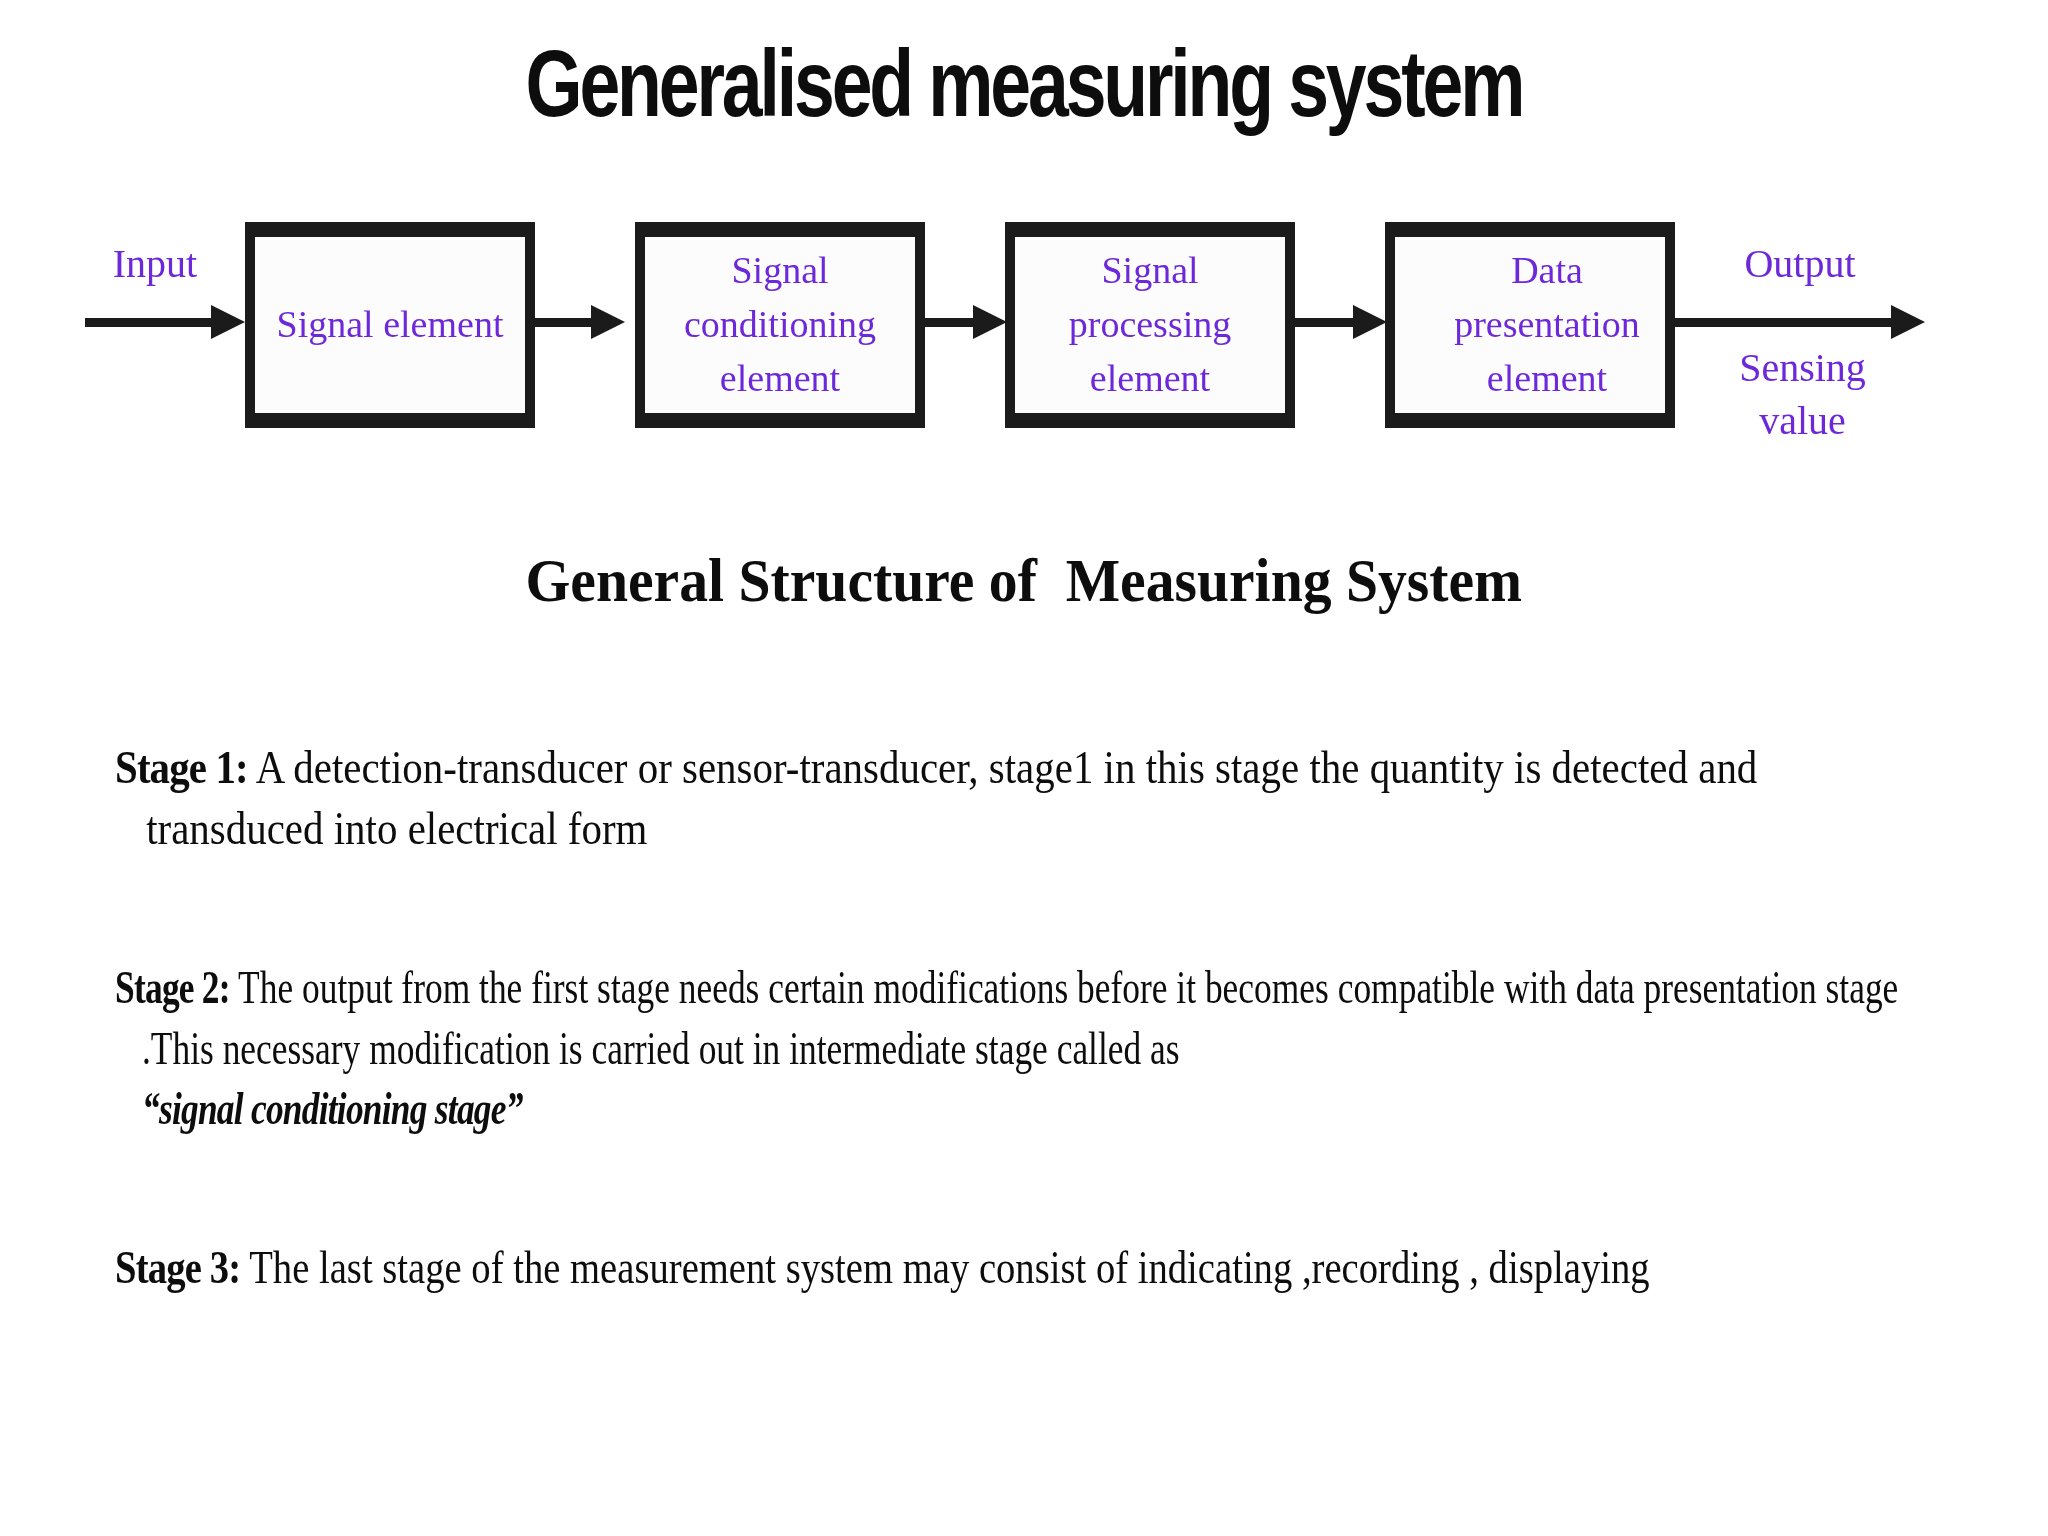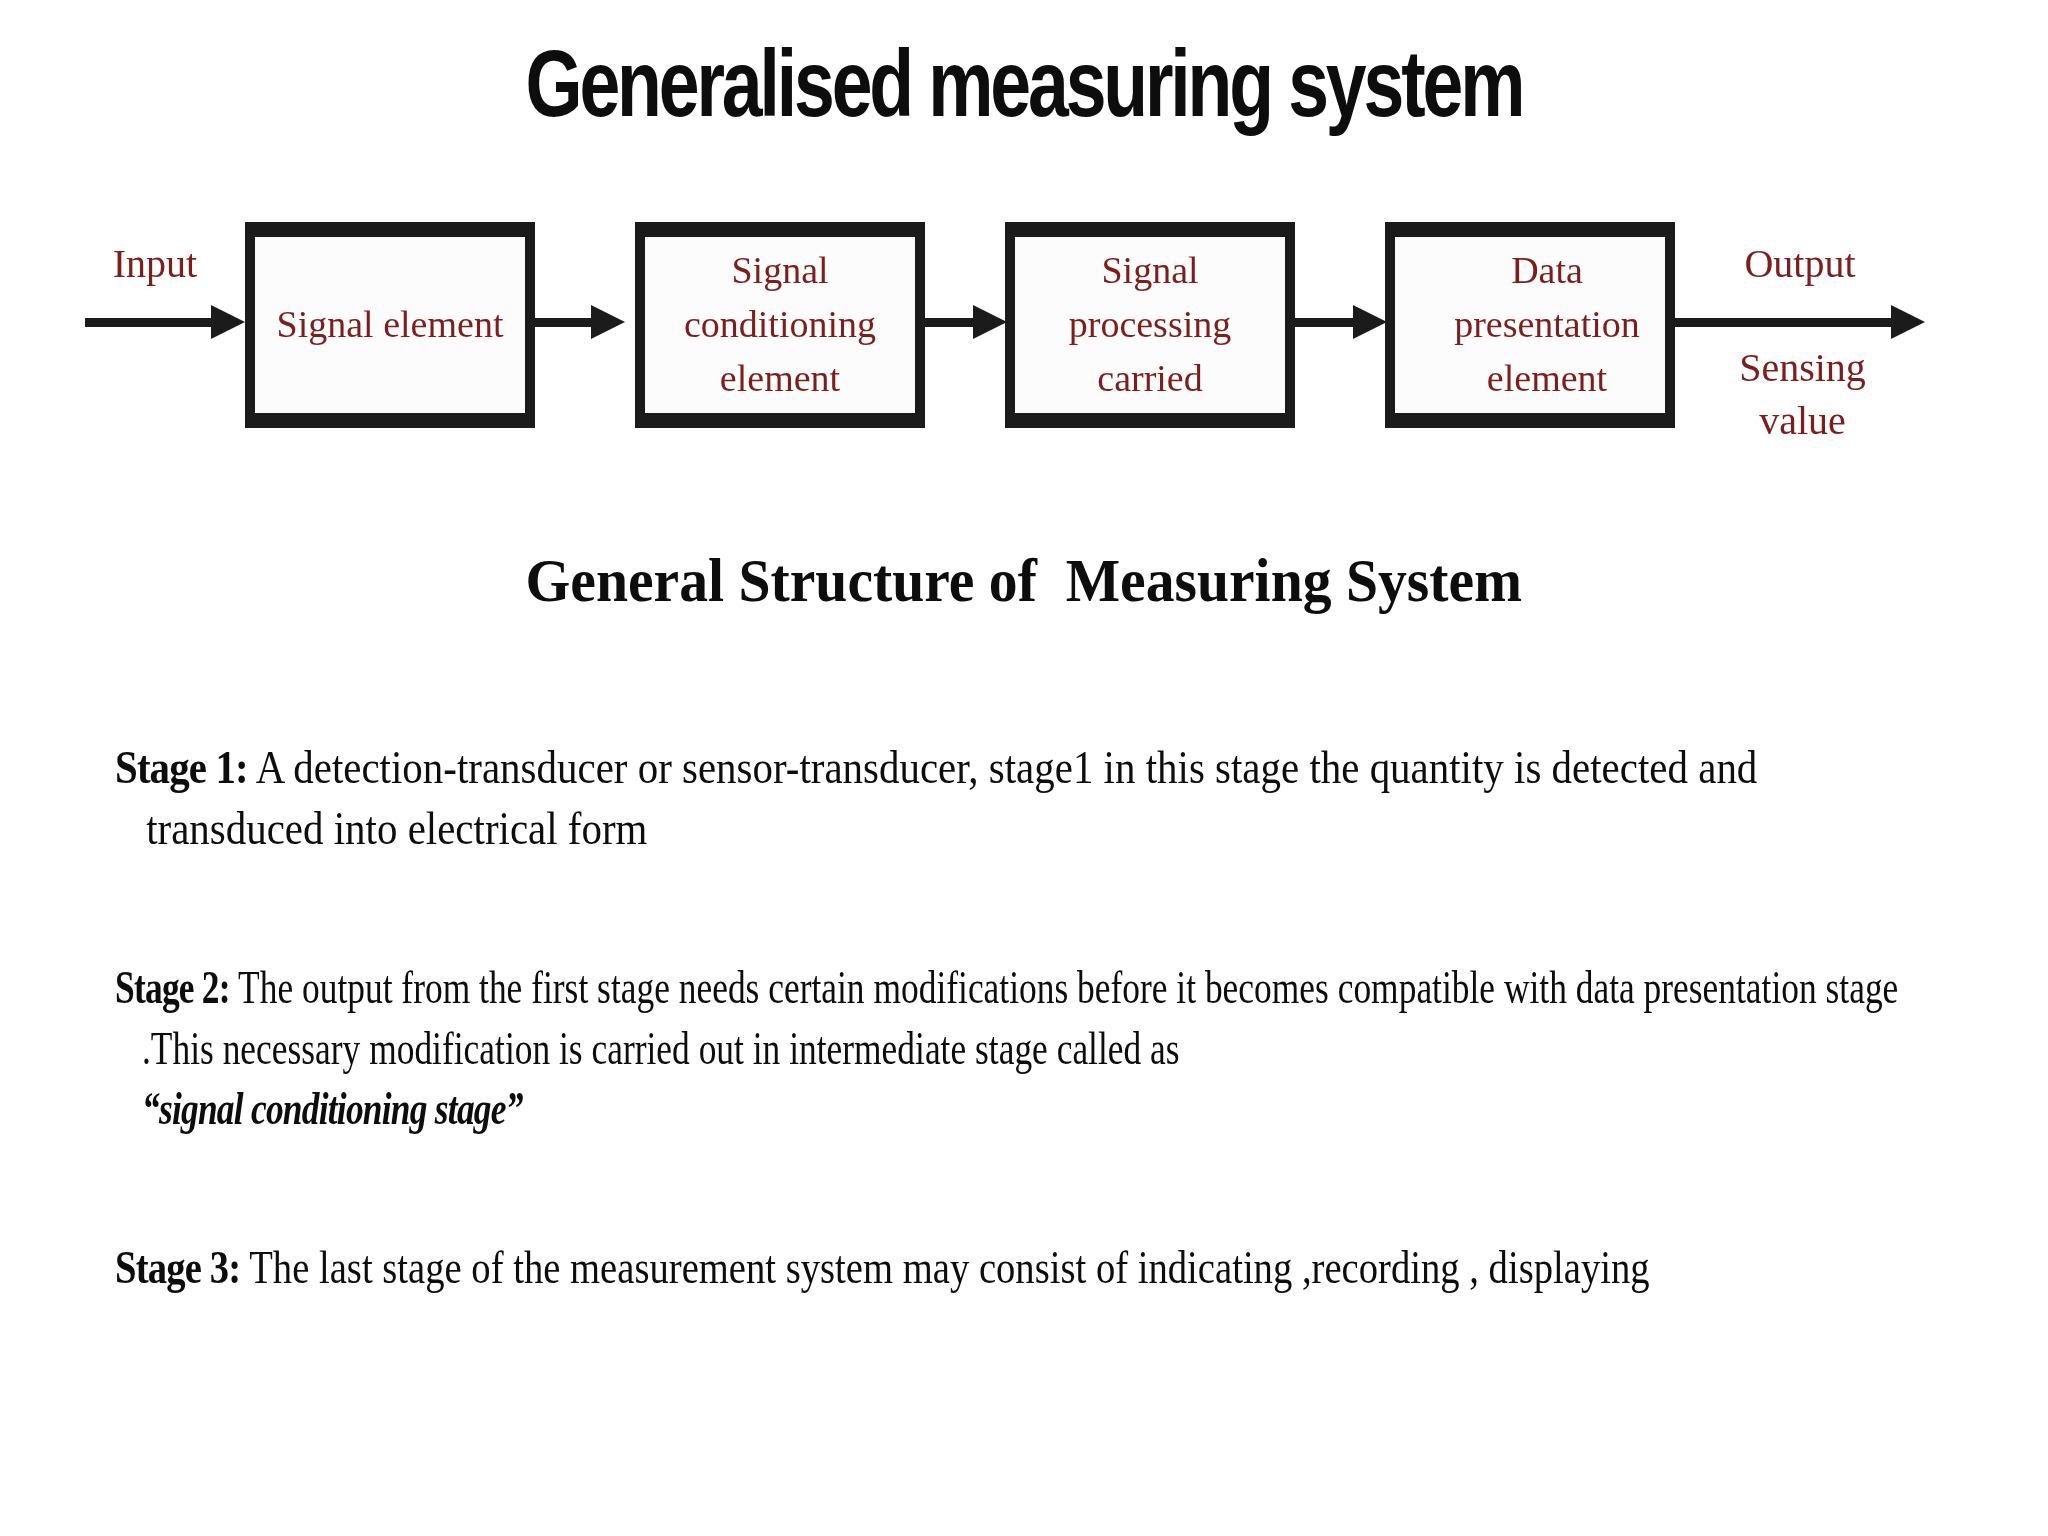--- a/index.html
+++ b/index.html
@@ -23,21 +23,21 @@
     font-size:94px;
     letter-spacing:-4px;
     transform:scaleX(0.78);
     transform-origin:center top;
     color:#0d0d0d;
     white-space:pre;
   }
   
   .diagram{
     position:absolute;left:0;top:160px;width:2048px;height:310px;
-    color:#7f1d1d;
+    color:#6d28d9;
   }
   .dbox{
     position:absolute;top:62px;width:290px;height:206px;
     box-sizing:border-box;
     border:10px solid #1b1b1b;
     border-top-width:15px;border-bottom-width:15px;
     background:#fcfcfc;
     display:flex;align-items:center;justify-content:center;
     text-align:center;
     font-size:38px;line-height:1.42;
@@ -124,21 +124,21 @@
       <div class="ahead" style="left:591px;"></div>
     </div>
 
     <div class="dbox box2">Signal conditioning element</div>
 
     <div>
       <div class="shaft" style="left:915px;width:58px;"></div>
       <div class="ahead" style="left:973px;"></div>
     </div>
 
-    <div class="dbox box3">Signal processing carried</div>
+    <div class="dbox box3">Signal processing element</div>
 
     <div>
       <div class="shaft" style="left:1295px;width:58px;"></div>
       <div class="ahead" style="left:1353px;"></div>
     </div>
 
     <div class="dbox box4">Data presentation element</div>
 
     <div>
       <div class="shaft" style="left:1675px;width:216px;"></div>

